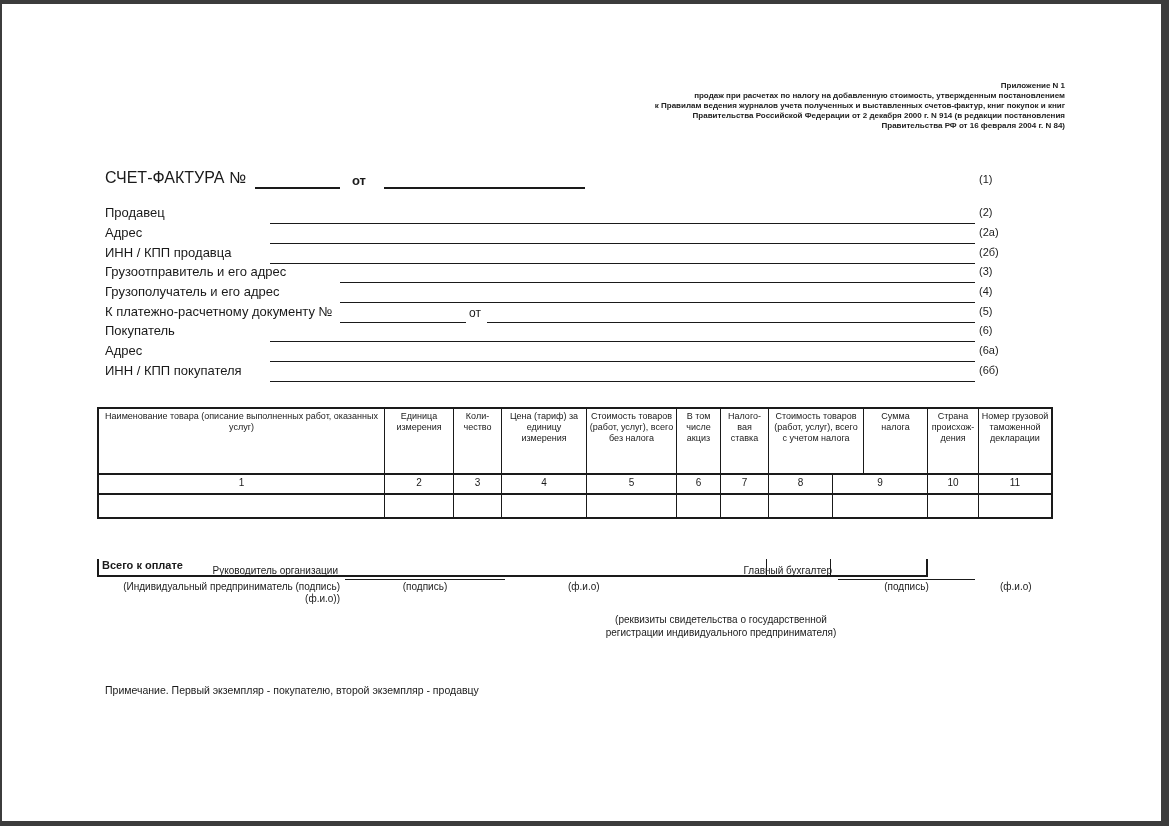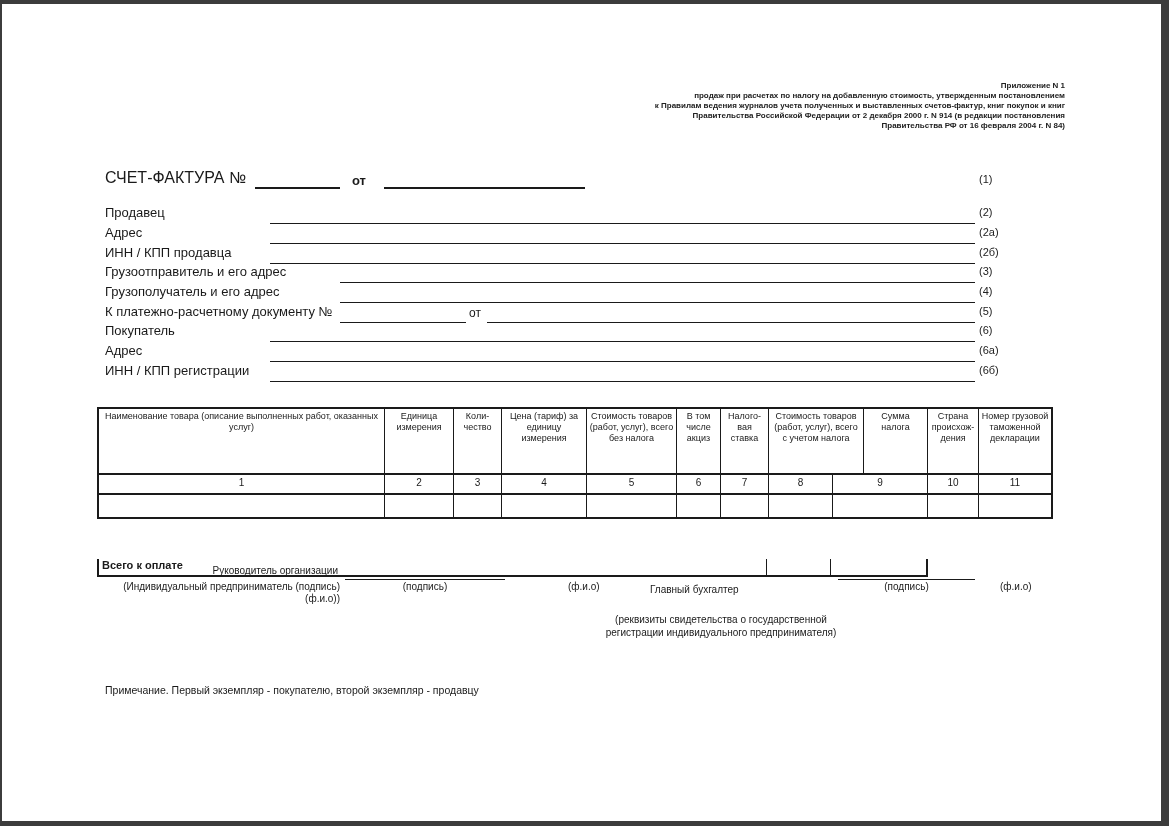--- a/index.html
+++ b/index.html
@@ -54,21 +54,21 @@
     border:2px solid #1a1a1a;border-top:none;display:flex;margin-top:44px;}
   .totals .tcell{box-sizing:border-box;border-right:1px solid #1a1a1a;}
   .totals .tlabel{flex:1;font-size:11px;font-weight:bold;line-height:13px;padding-left:3px;}
   .totals .t8{width:64px;}
   .totals .t9{width:95px;border-right:none;}
 
   
   .sig{position:absolute;font-size:10px;}
   .sig-head-label{left:105px;top:565px;width:233px;text-align:right;}
   .sig-line-1{position:absolute;left:345px;top:566px;width:160px;height:13px;border-bottom:1.5px solid #1a1a1a;}
-  .sig-acct-label{left:650px;top:565px;width:182px;margin-top:19px;}
+  .sig-acct-label{left:650px;top:565px;width:182px;text-align:right;}
   .sig-line-2{position:absolute;left:838px;top:566px;width:137px;height:13px;border-bottom:1.5px solid #1a1a1a;}
   .sig-sub1{left:97px;top:581px;width:243px;text-align:right;}
   .sig-podpis1{left:345px;top:581px;width:160px;text-align:center;}
   .sig-fio1{left:568px;top:581px;width:50px;}
   .sig-podpis2{left:838px;top:581px;width:137px;text-align:center;}
   .sig-fio2{left:1000px;top:581px;width:50px;}
   .sig-sub2{left:97px;top:593px;width:243px;text-align:right;}
   .sig-req{left:556px;top:594px;width:330px;text-align:center;line-height:12.5px;margin-top:20px;}
 
   .note{position:absolute;left:105px;top:684px;font-size:10.5px;}
@@ -131,21 +131,21 @@
   <span class="flabel">Покупатель</span>
   <span class="ln ln-short"></span>
   <span class="fref ref">(6)</span>
 </div>
 <div class="field" style="top:342px">
   <span class="flabel">Адрес</span>
   <span class="ln ln-short"></span>
   <span class="fref ref">(6а)</span>
 </div>
 <div class="field" style="top:362px">
-  <span class="flabel">ИНН / КПП регистрации</span>
+  <span class="flabel">ИНН / КПП покупателя</span>
   <span class="ln ln-short"></span>
   <span class="fref ref">(6б)</span>
 </div>
 
 <div class="inv-table">
   <div class="trow t-head">
     <div class="cell w1">Наименование товара (описание выполненных работ, оказанных услуг)</div>
     <div class="cell w2">Единица измерения</div>
     <div class="cell w3">Коли-чество</div>
     <div class="cell w4">Цена (тариф) за единицу измерения</div>

